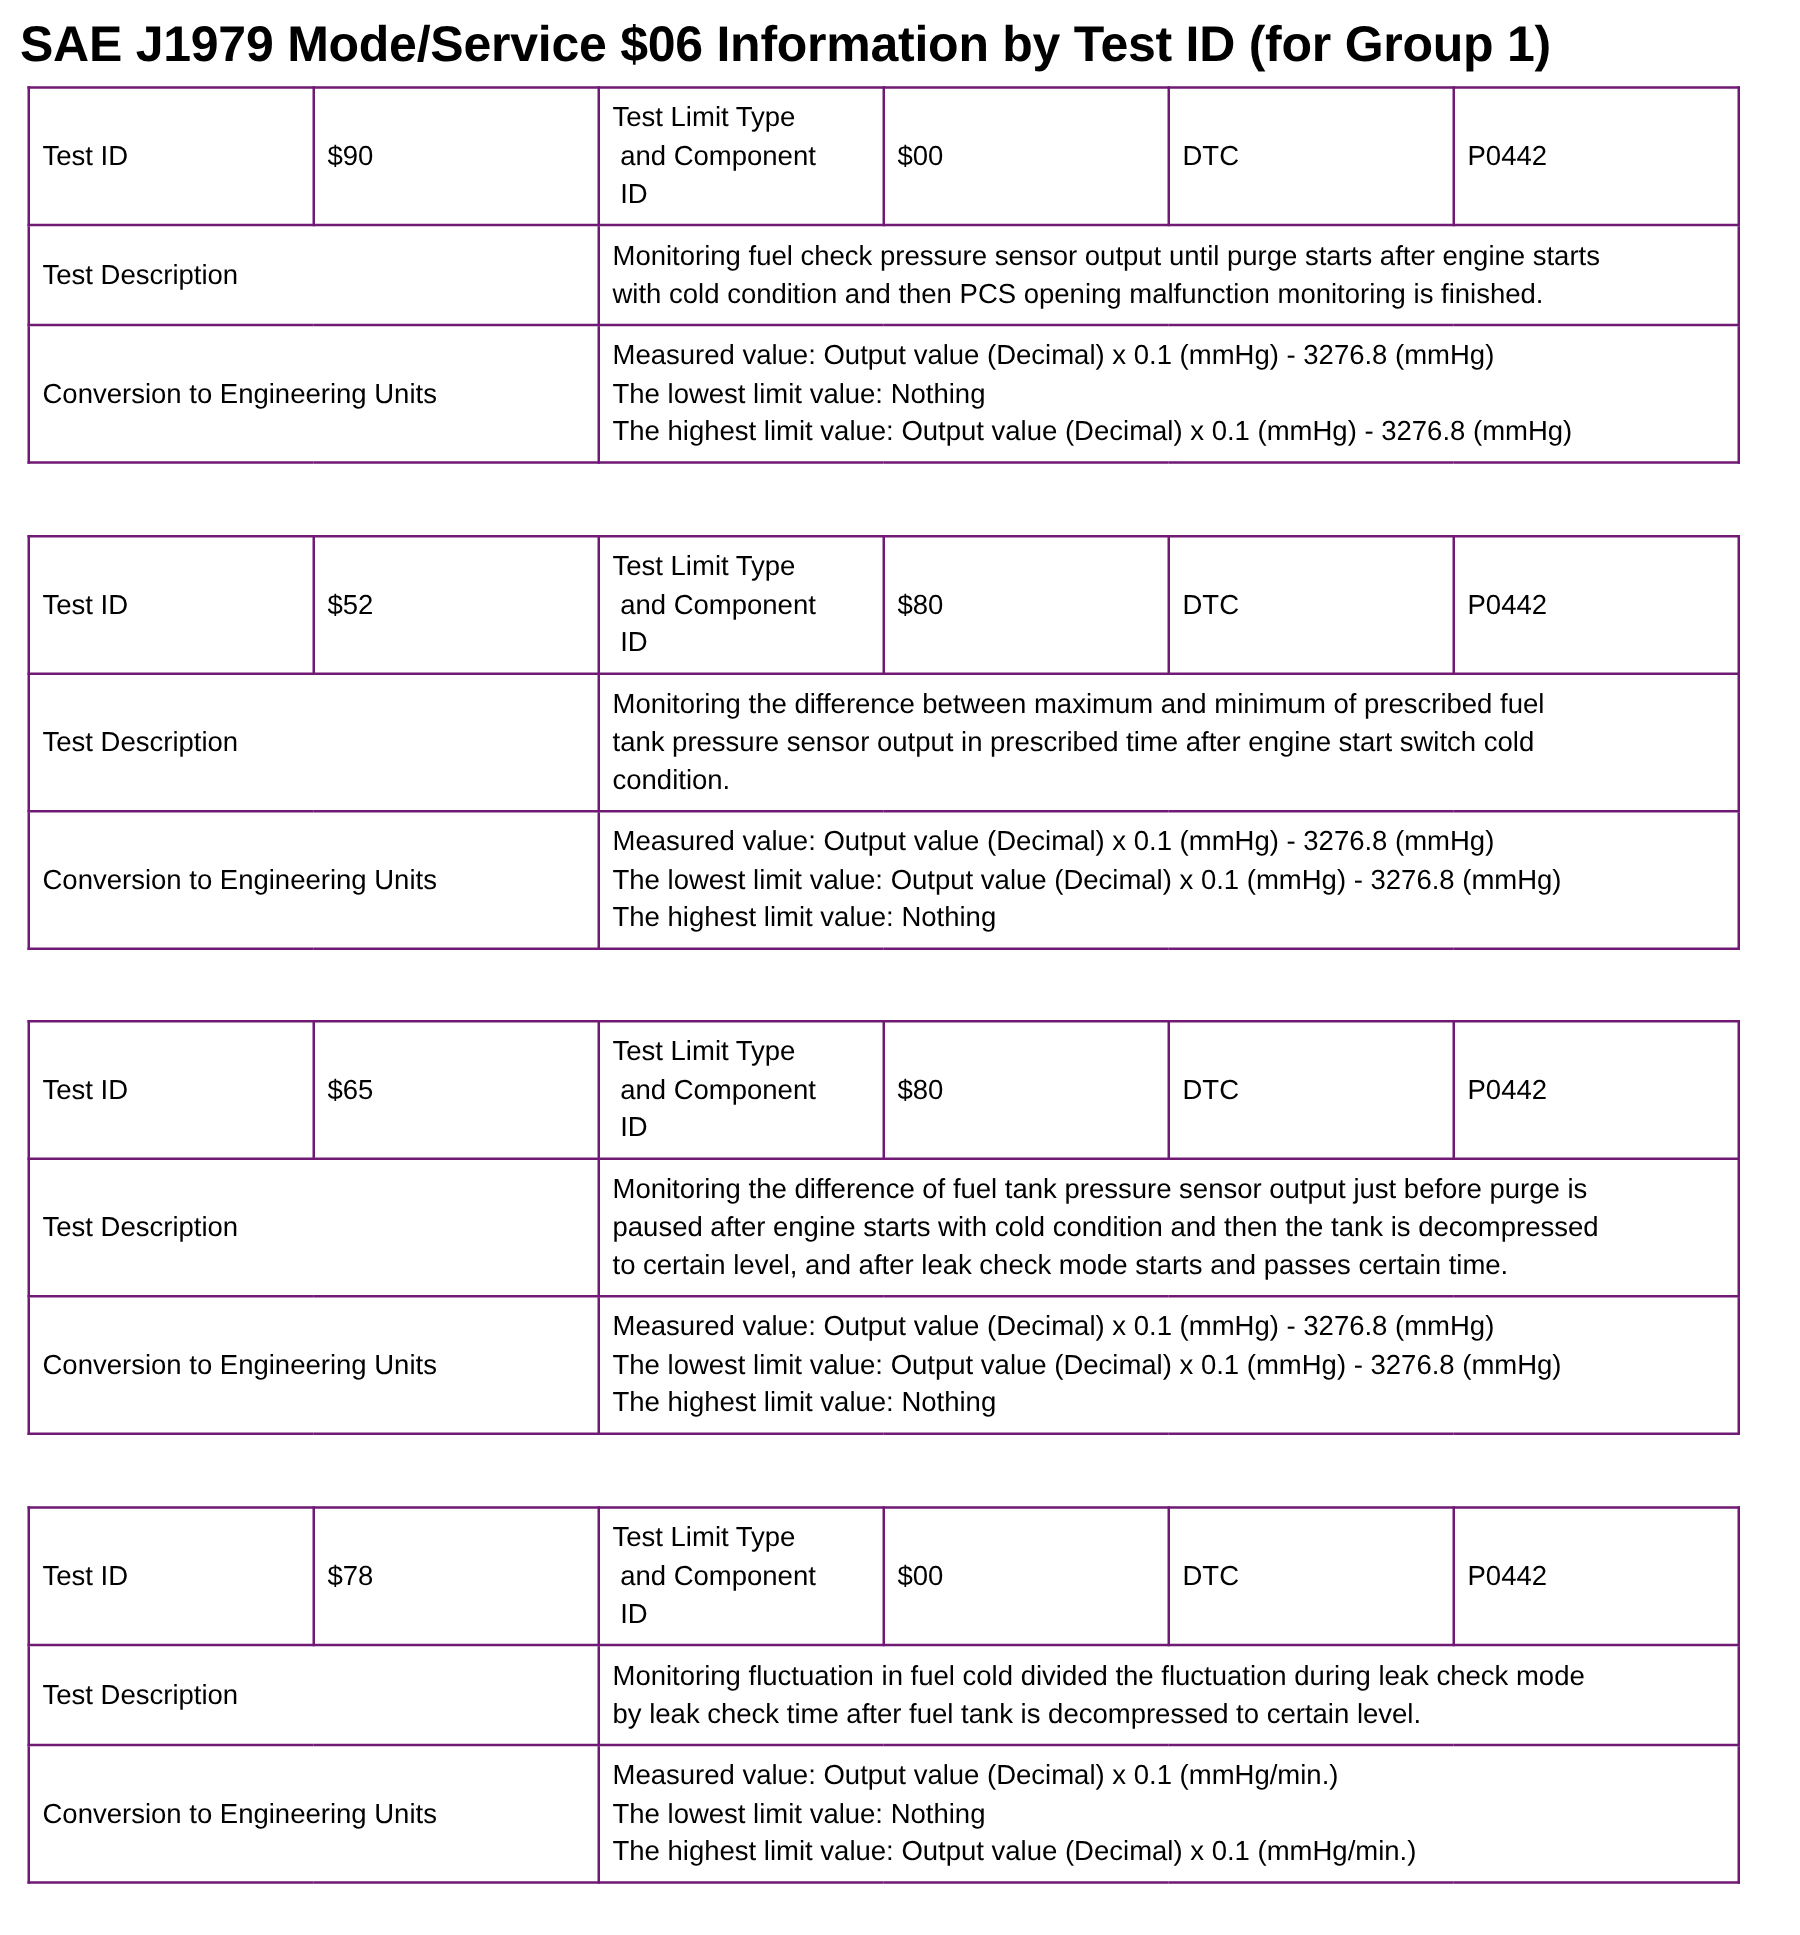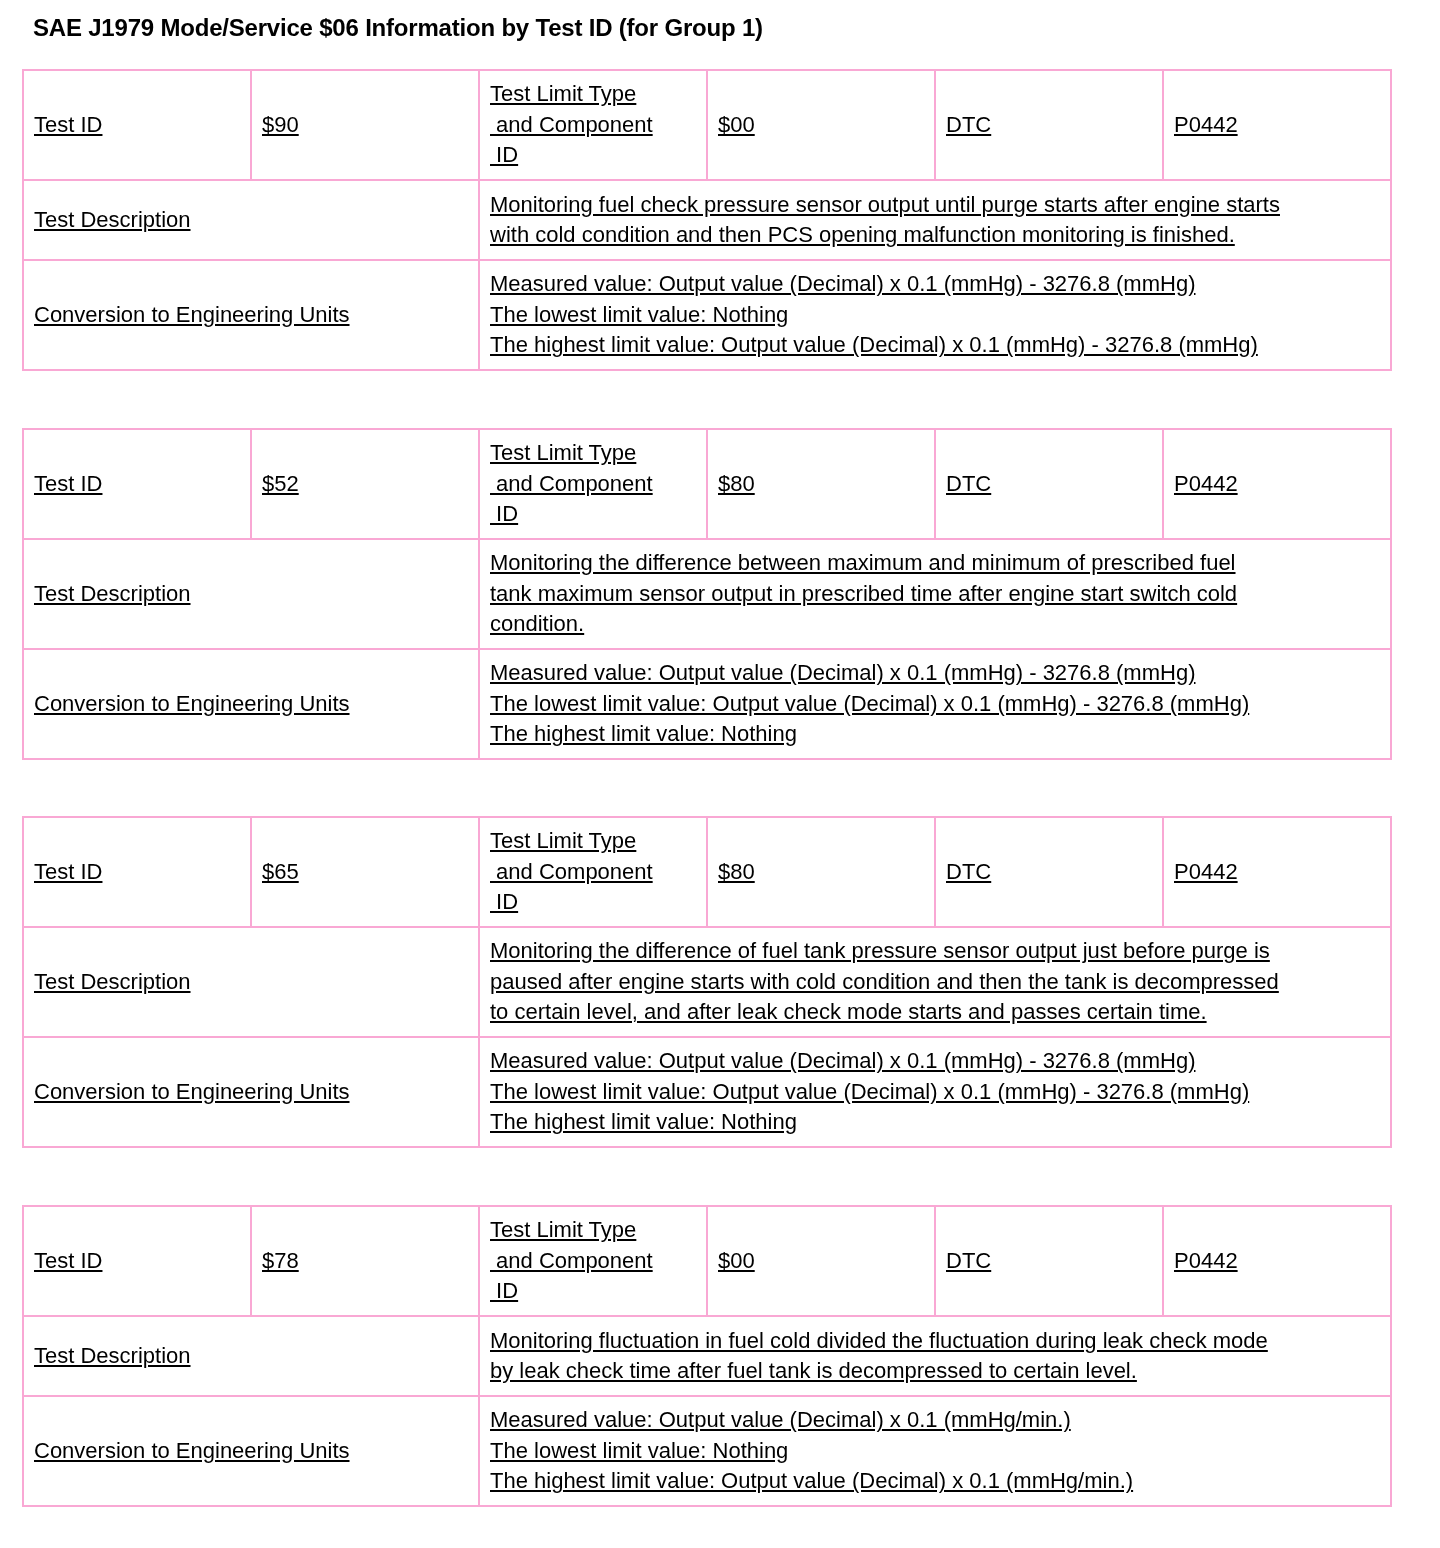--- a/index.html
+++ b/index.html
@@ -1,31 +1,31 @@
 <!DOCTYPE html>
 <html><head>
 <meta charset="utf-8">
 <style>
   html, body { margin: 0; padding: 0; background: #ffffff; }
   body {
     width: 1440px; height: 1548px; position: relative; overflow: hidden;
     font-family: "Liberation Sans", sans-serif; color: #000;
   }
   .title {
-    position: absolute; left: 33px; top: 14px;
-    font-size: 24px; font-weight: bold; letter-spacing: -0.2px;
+    position: absolute; left: 16px; top: 14px;
+    font-size: 40px; font-weight: bold; letter-spacing: -0.2px;
     white-space: nowrap;
   }
   .tbl {
     position: absolute; left: 22px; width: 1368px;
     border-collapse: collapse; table-layout: fixed;
     font-size: 22px; line-height: 30.5px;
   }
   .tbl td {
-    border: 2px solid #f9a8d4; padding: 0 10px; vertical-align: middle; text-decoration: underline;
+    border: 2px solid #701a75; padding: 0 10px; vertical-align: middle;
   }
   .tbl col.c { width: 228px; }
   .r-top { height: 110px; }
   .r-desc2 { height: 80px; }
   .r-desc3 { height: 110px; }
   .r-conv { height: 110px; }
   .ln { display: block; white-space: nowrap; }
   #t1 { top: 69px; }
   #t2 { top: 428px; }
   #t3 { top: 816px; }
@@ -96,21 +96,21 @@
         <span class="ln" style="white-space:pre"> ID</span>
       </td>
       <td>$80</td>
       <td>DTC</td>
       <td>P0442</td>
     </tr>
     <tr class="desc-row r-desc3">
       <td colspan="2">Test Description</td>
       <td colspan="4" class="desc-cell">
             <span class="ln">Monitoring the difference between maximum and minimum of prescribed fuel</span>
-            <span class="ln">tank maximum sensor output in prescribed time after engine start switch cold</span>
+            <span class="ln">tank pressure sensor output in prescribed time after engine start switch cold</span>
             <span class="ln">condition.</span>
           </td>
     </tr>
     <tr class="r-conv">
       <td colspan="2">Conversion to Engineering Units</td>
       <td colspan="4">
         <span class="ln">Measured value: Output value (Decimal) x 0.1 (mmHg) - 3276.8 (mmHg)</span>
         <span class="ln">The lowest limit value: Output value (Decimal) x 0.1 (mmHg) - 3276.8 (mmHg)</span>
         <span class="ln">The highest limit value: Nothing</span>
       </td>

